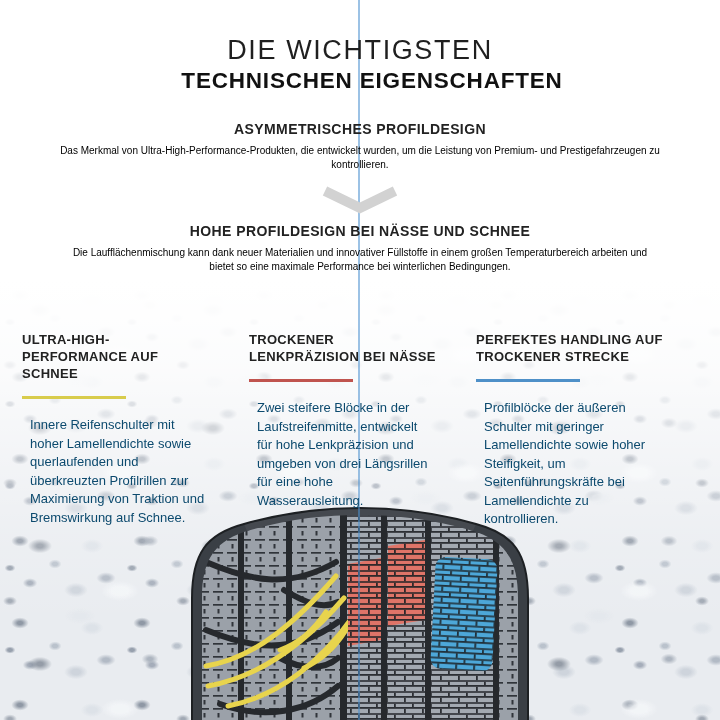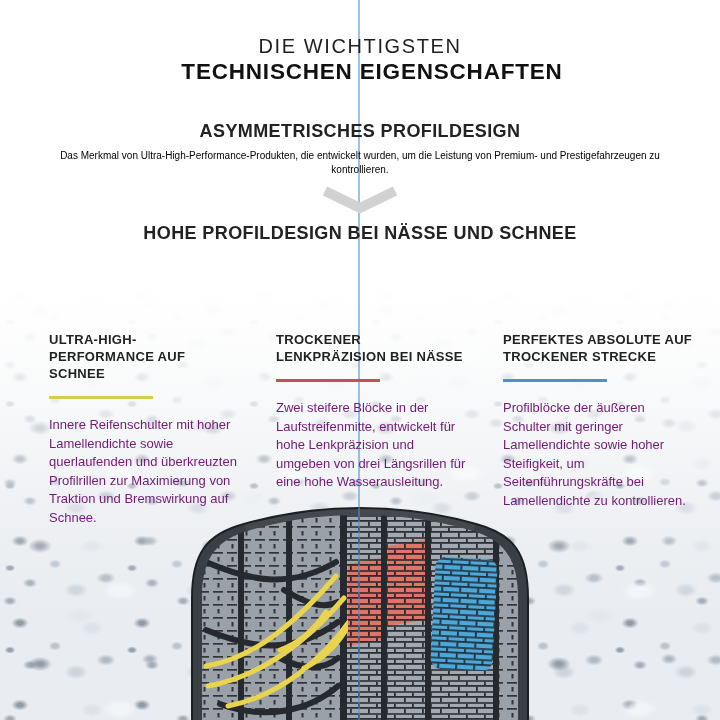--- a/index.html
+++ b/index.html
@@ -40,34 +40,34 @@
       rgba(255,255,255,.5) 38%,rgba(255,255,255,.18) 58%,rgba(255,255,255,0) 78%);
   }
   
   .guide-line{
     position:absolute;top:0;bottom:0;left:358px;width:2px;z-index:2;
     background:rgba(74,144,208,.55);
   }
   
   .content{position:relative;z-index:3;}
   .page-title{position:absolute;left:0;width:720px;top:34px;text-align:center;line-height:1.22;}
-  .page-title .t1{font-size:20px;font-weight:400;letter-spacing:1.6px;color:#1f1f1f;}
+  .page-title .t1{font-size:27px;font-weight:400;letter-spacing:1.6px;color:#1f1f1f;}
   .page-title .t2{font-size:22.5px;font-weight:700;letter-spacing:.8px;color:#111;margin-left:24px;}
   .intro{position:absolute;left:60px;width:600px;text-align:center;}
-  .intro h3{margin:0 0 7px 0;font-size:18px;font-weight:700;letter-spacing:.4px;color:#222;}
+  .intro h3{margin:0 0 7px 0;font-size:14px;font-weight:700;letter-spacing:.4px;color:#222;}
   .intro p{margin:0;font-size:10px;line-height:1.38;color:#000000;}
   .intro.s1{top:121px;}
   .intro.s2{top:223px;}
   .chevron{position:absolute;left:320px;top:186px;width:80px;height:30px;}
   
-  .features{position:absolute;top:331px;left:49px;width:645px;display:flex;justify-content:flex-end;gap:36px;}
+  .features{position:absolute;top:331px;left:22px;width:645px;display:flex;justify-content:flex-end;gap:36px;}
   .feature{width:192px;}
   .feature h4{margin:0;font-size:13px;font-weight:700;line-height:1.32;letter-spacing:.3px;color:#222;}
   .feature .divider{height:3px;width:104px;margin:14px 0 17px 0;background:#999;}
-  .feature p{margin:0;font-size:13px;line-height:1.42;color:#701a75;}
+  .feature p{margin:8px;font-size:13px;line-height:1.42;color:#0c4a6e;}
   
   .tire{position:absolute;left:184px;top:498px;width:352px;height:222px;z-index:1;}
 </style>
 </head>
 <body>
 
 <div class="snow"></div>
 
 <div class="guide-line" style="background-color: rgba(74, 144, 208, 0.55);"></div>
 
@@ -160,32 +160,33 @@
     <h3>ASYMMETRISCHES PROFILDESIGN</h3>
     <p>Das Merkmal von Ultra-High-Performance-Produkten, die entwickelt wurden, um die Leistung von Premium- und Prestigefahrzeugen zu kontrollieren.</p>
   </div>
 
   <svg class="chevron" viewBox="0 0 80 30">
     <polyline points="5,5 40,22 75,5" fill="none" stroke-width="10" stroke-linecap="butt" stroke="#d2d2d2" style="stroke: rgb(210, 210, 210);"></polyline>
   </svg>
 
   <div class="intro s2">
     <h3>HOHE PROFILDESIGN BEI NÄSSE UND SCHNEE</h3>
+    <p>Die Laufflächenmischung kann dank neuer Materialien und innovativer Füllstoffe in einem großen Temperaturbereich arbeiten und bietet so eine maximale Performance bei winterlichen Bedingungen.</p>
   </div>
 
   <div class="features">
     <div class="feature">
       <h4>ULTRA-HIGH-PERFORMANCE AUF SCHNEE</h4>
       <div class="divider" style="background-color: rgb(216, 204, 76);"></div>
       <p>Innere Reifenschulter mit hoher Lamellendichte sowie querlaufenden und überkreuzten Profilrillen zur Maximierung von Traktion und Bremswirkung auf Schnee.</p>
     </div>
     <div class="feature">
       <h4>TROCKENER LENKPRÄZISION BEI NÄSSE</h4>
       <div class="divider" style="background-color: rgb(192, 84, 79);"></div>
       <p>Zwei steifere Blöcke in der Laufstreifenmitte, entwickelt für hohe Lenkpräzision und umgeben von drei Längsrillen für eine hohe Wasserausleitung.</p>
     </div>
     <div class="feature">
-      <h4>PERFEKTES ABSOLUTE AUF TROCKENER STRECKE</h4>
+      <h4>PERFEKTES HANDLING AUF TROCKENER STRECKE</h4>
       <div class="divider" style="background-color: rgb(78, 144, 200);"></div>
       <p>Profilblöcke der äußeren Schulter mit geringer Lamellendichte sowie hoher Steifigkeit, um Seitenführungskräfte bei Lamellendichte zu kontrollieren.</p>
     </div>
   </div>
 </div>
 
 </body></html>

